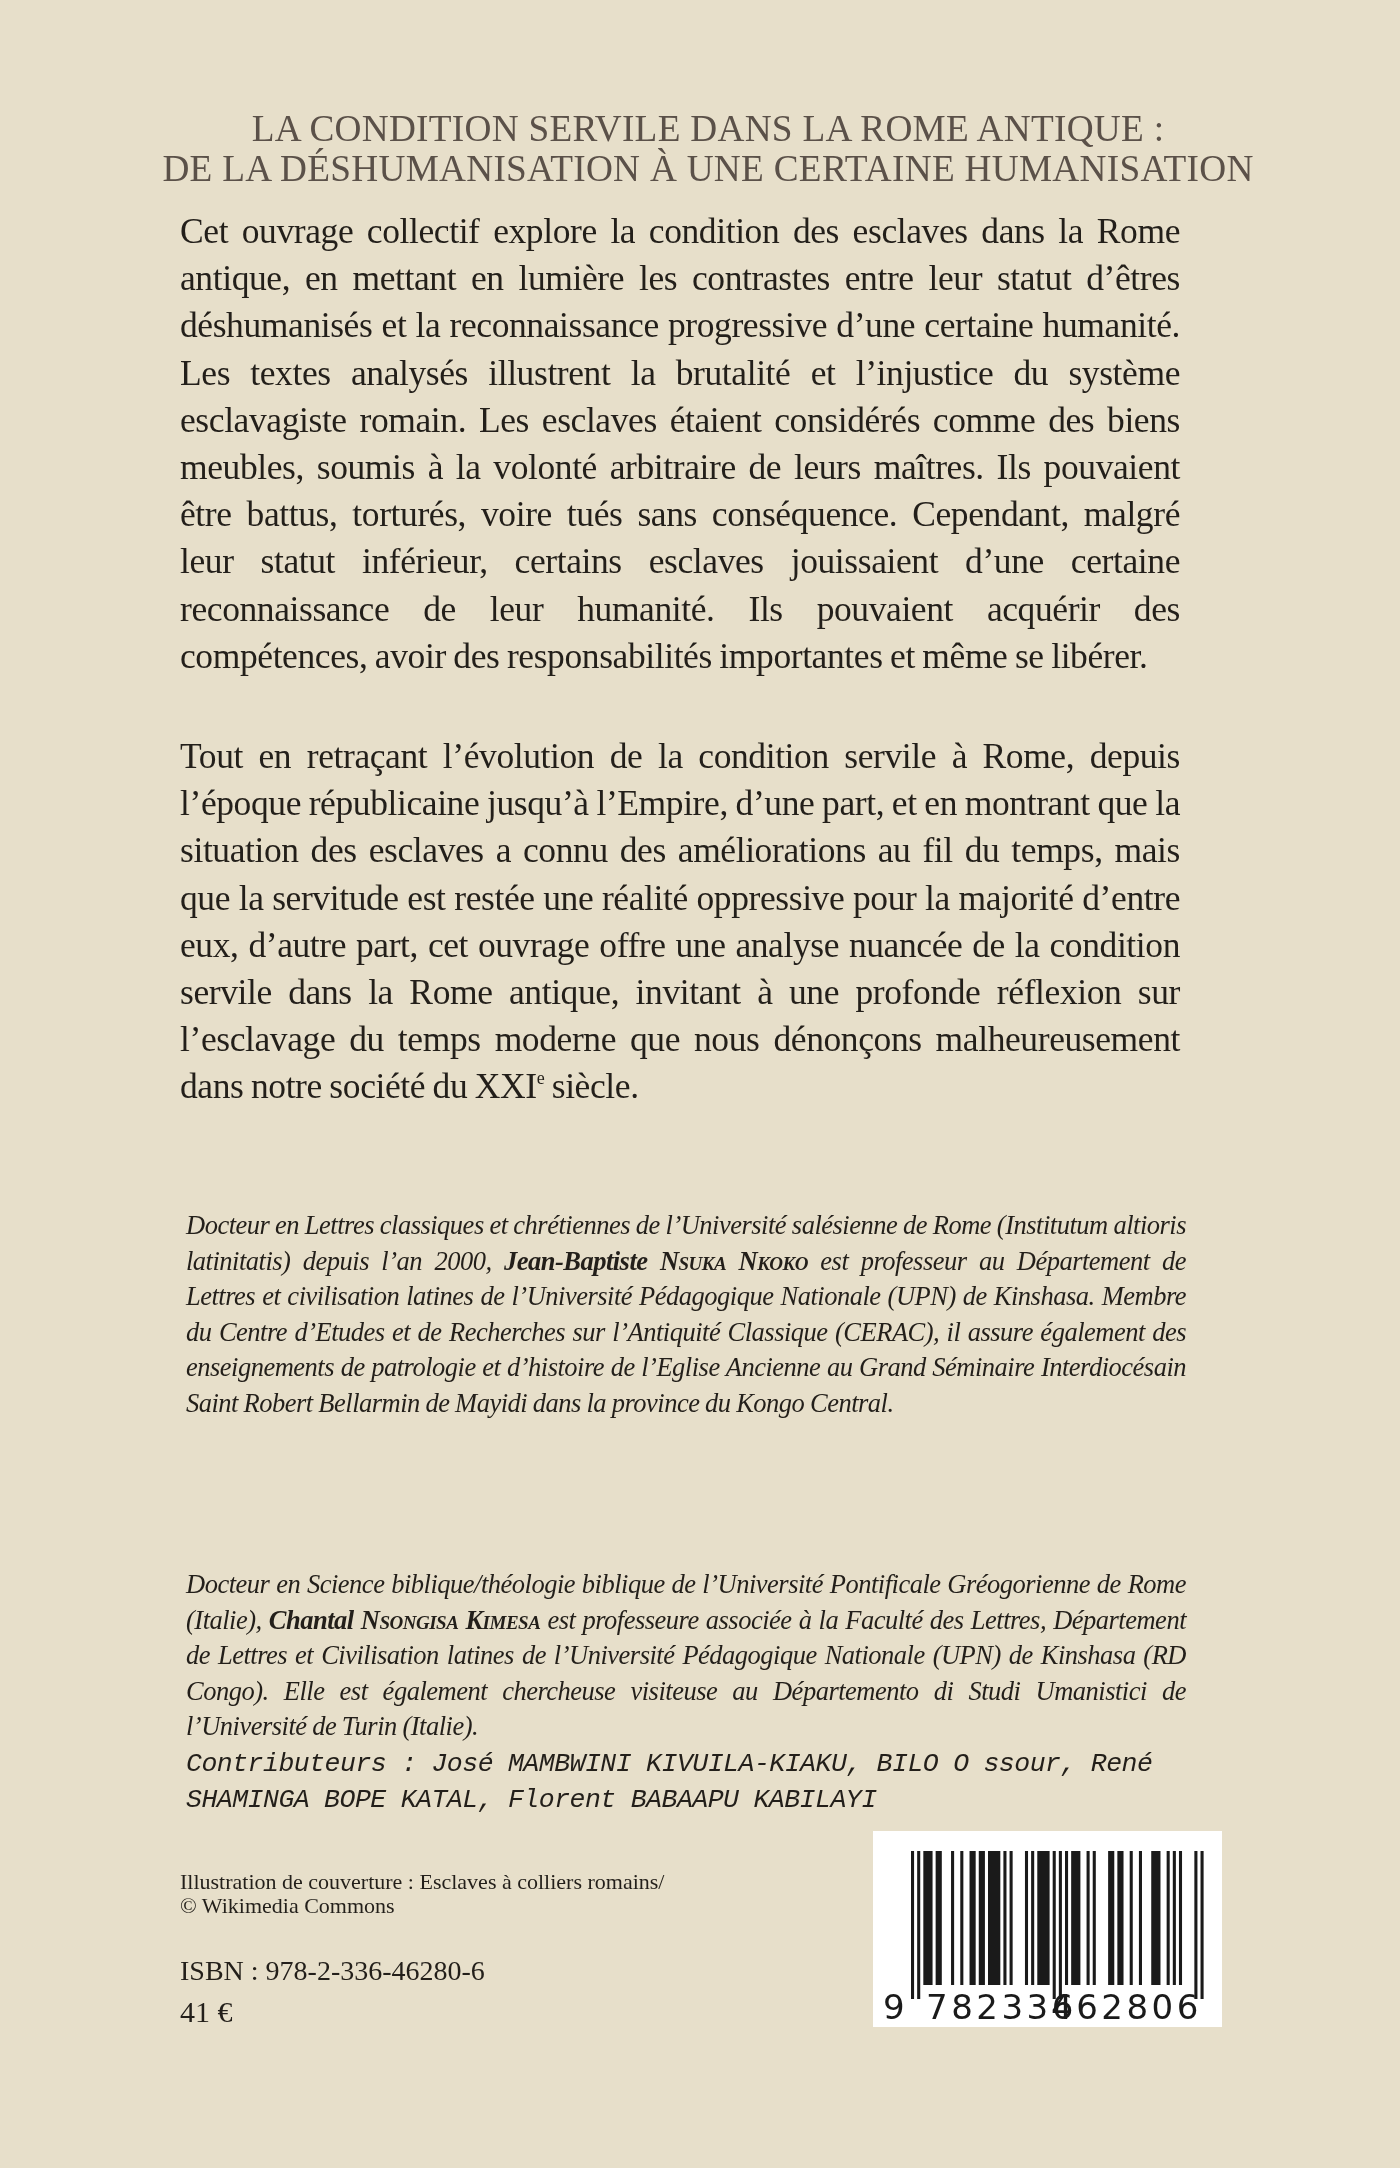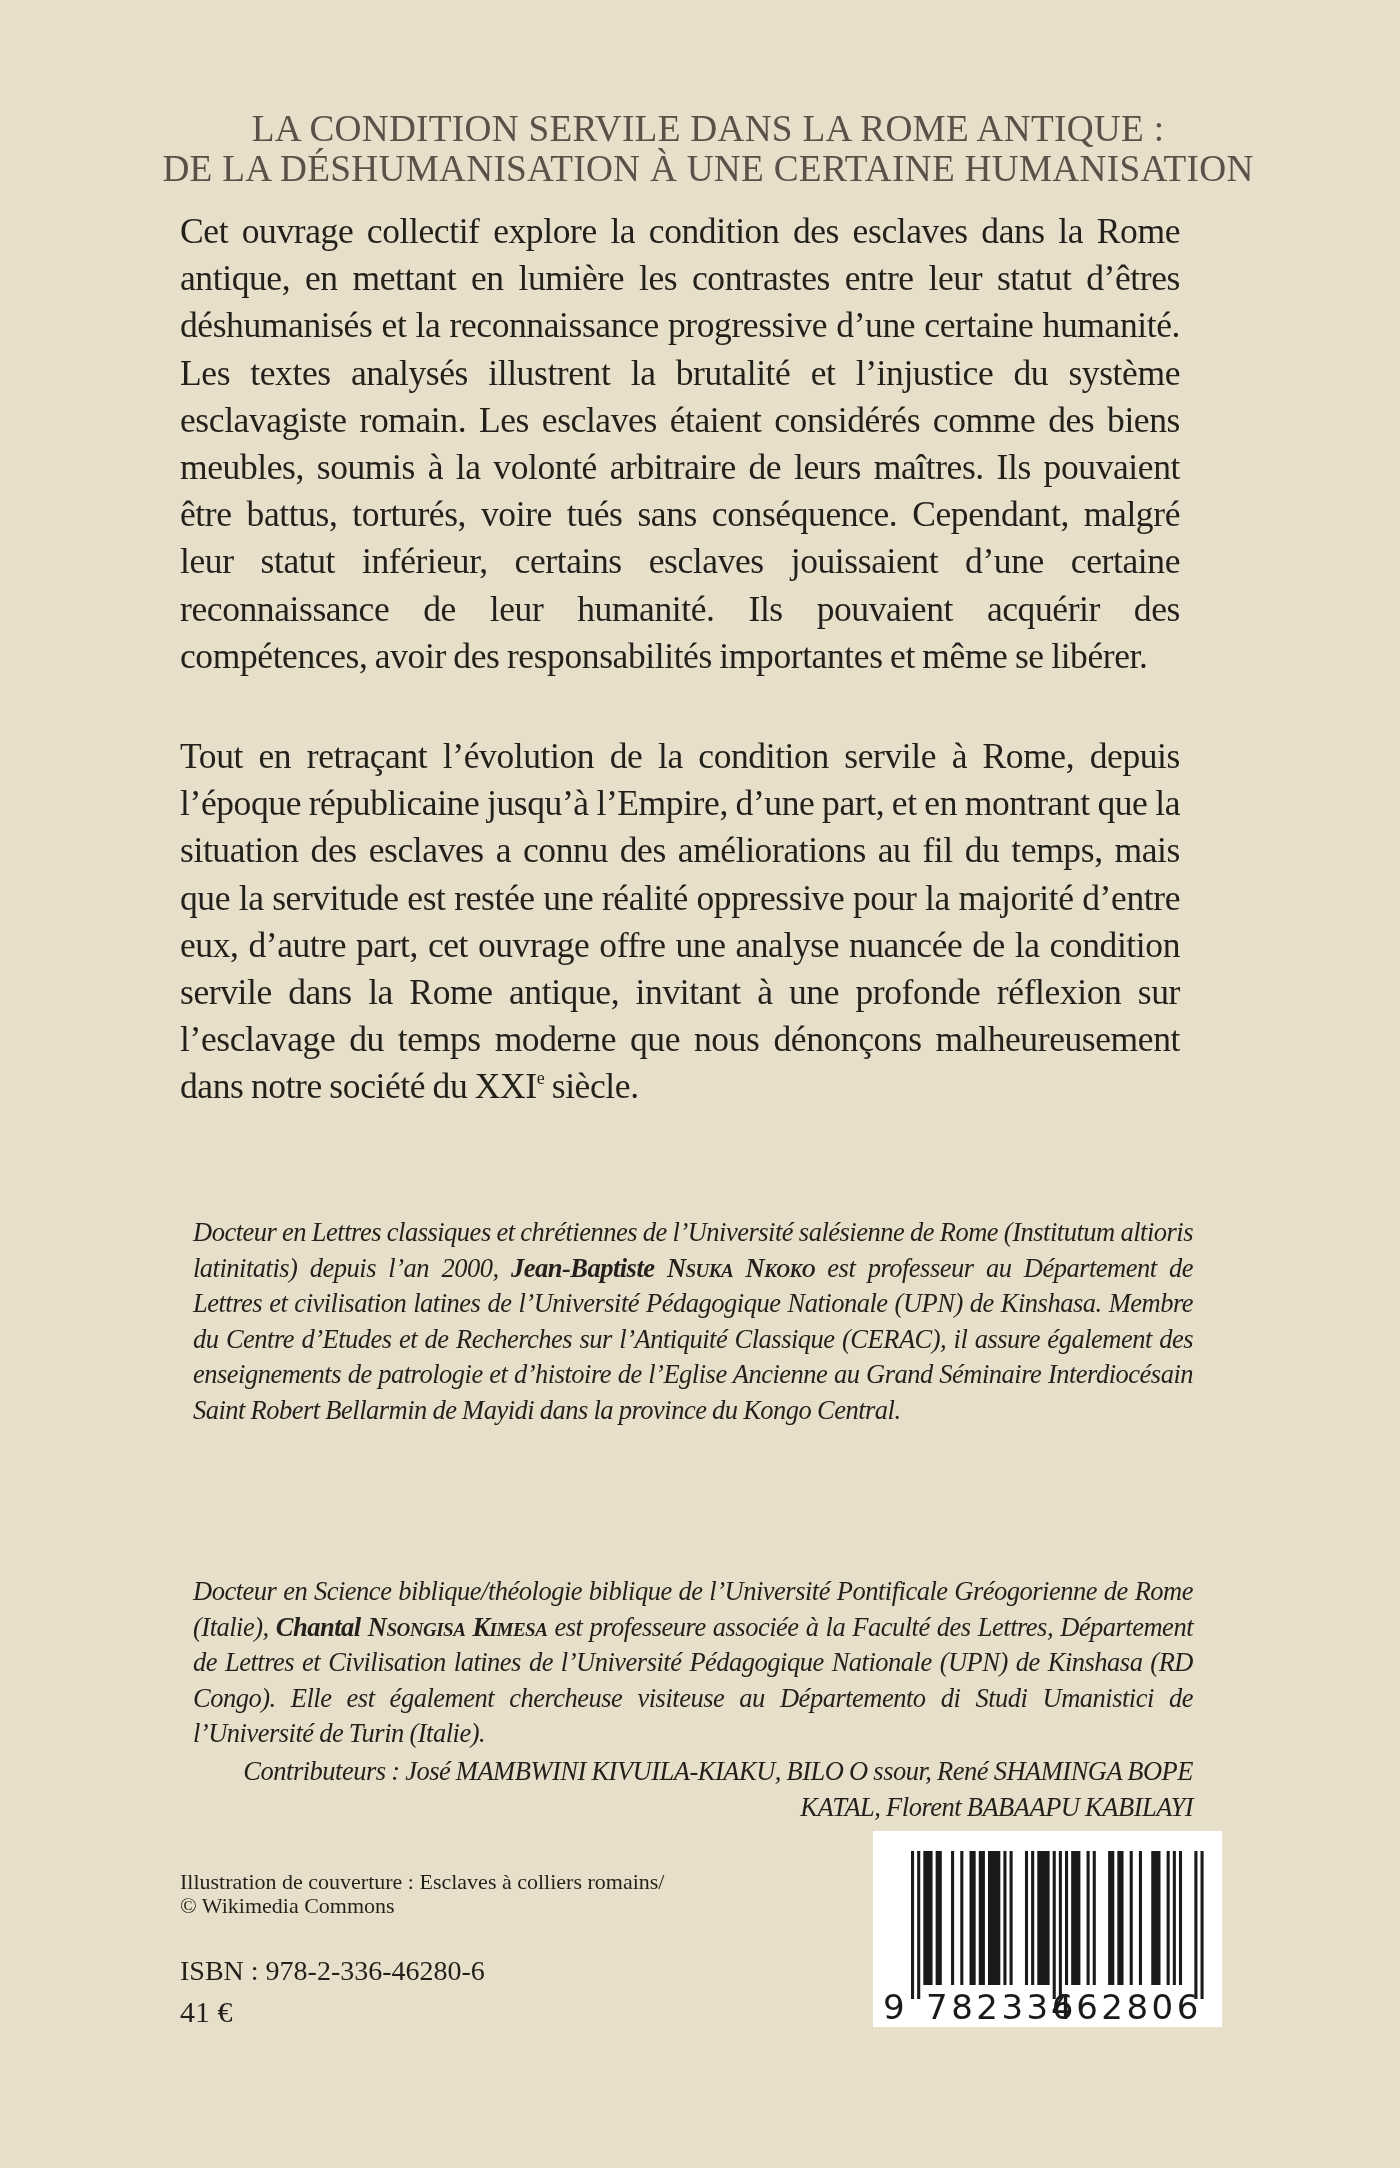--- a/index.html
+++ b/index.html
@@ -45,21 +45,21 @@
     letter-spacing: -0.4px;
     word-spacing: -1px;
   }
   #para1 { top: 208px; }
   #para2 { top: 733px; }
   .bio {
     font-style: italic;
     font-size: 26.5px;
     line-height: 35.5px;
     text-align: justify;
-    margin: 13px;
+    margin: 6px;
     letter-spacing: -0.5px;
     word-spacing: -0.5px;
   }
   #bio1 { top: 1202px; }
   #bio2 { top: 1561px; }
   #contrib { top: 1741px; }
   .name-bold {
     font-weight: bold;
   }
   .smallcaps {
@@ -115,21 +115,21 @@
   </div>
 
   <p class="body-block para" id="para1">Cet ouvrage collectif explore la condition des esclaves dans la Rome antique, en mettant en lumière les contrastes entre leur statut d’êtres déshumanisés et la reconnaissance progressive d’une certaine humanité. Les textes analysés illustrent la brutalité et l’injustice du système esclavagiste romain. Les esclaves étaient considérés comme des biens meubles, soumis à la volonté arbitraire de leurs maîtres. Ils pouvaient être battus, torturés, voire tués sans conséquence. Cependant, malgré leur statut inférieur, certains esclaves jouissaient d’une certaine reconnaissance de leur humanité. Ils pouvaient acquérir des compétences, avoir des responsabilités importantes et même se libérer.</p>
 
   <p class="body-block para" id="para2"><span>Tout en retraçant l’évolution de la condition servile à Rome, depuis l’époque républicaine jusqu’à l’Empire, d’une part, et en montrant que la situation des esclaves a connu des améliorations au fil du temps, mais que la servitude est restée une réalité oppressive pour la majorité d’entre eux, d’autre part, cet ouvrage offre une analyse nuancée de la condition servile dans la Rome antique, invitant à une profonde réflexion sur l’esclavage du temps moderne que nous dénonçons malheureusement dans notre société du XXI</span><sup style="font-size:18px;vertical-align:14px;line-height:0;">e</sup><span> siècle.</span></p>
 
   <p class="body-block bio" id="bio1"><span>Docteur en Lettres classiques et chrétiennes de l’Université salésienne de Rome (Institutum altioris latinitatis) depuis l’an 2000, </span><span class="name-bold"><span>Jean-Baptiste </span><span class="smallcaps">Nsuka Nkoko</span></span><span> est professeur au Département de Lettres et civilisation latines de l’Université Pédagogique Nationale (UPN) de Kinshasa. Membre du Centre d’Etudes et de Recherches sur l’Antiquité Classique (CERAC), il assure également des enseignements de patrologie et d’histoire de l’Eglise Ancienne au Grand Séminaire Interdiocésain Saint Robert Bellarmin de Mayidi dans la province du Kongo Central.</span></p>
 
   <p class="body-block bio" id="bio2"><span>Docteur en Science biblique/théologie biblique de l’Université Pontificale Gréogorienne de Rome (Italie), </span><span class="name-bold"><span>Chantal </span><span class="smallcaps">Nsongisa Kimesa</span></span><span> est professeure associée à la Faculté des Lettres, Département de Lettres et Civilisation latines de l’Université Pédagogique Nationale (UPN) de Kinshasa (RD Congo). Elle est également chercheuse visiteuse au Départemento di Studi Umanistici de l’Université de Turin (Italie).</span></p>
 
-  <p class="body-block bio" id="contrib" style="text-align:right;">Contributeurs : José MAMBWINI KIVUILA-KIAKU, BILO O ssour, René SHAMINGA BOPE KATAL, Florent BABAAPU KABILAYI</p>
+  <p class="body-block bio" id="contrib" style="text-align:left;font-family:Liberation Mono, monospace;">Contributeurs : José MAMBWINI KIVUILA-KIAKU, BILO O ssour, René SHAMINGA BOPE KATAL, Florent BABAAPU KABILAYI</p>
 
   <div class="credit">
     <div>Illustration de couverture : Esclaves à colliers romains/</div>
     <div>© Wikimedia Commons</div>
   </div>
 
   <div class="isbn">ISBN : 978-2-336-46280-6</div>
   <div class="price">41 €</div>
 
   <div class="barcode-box">

